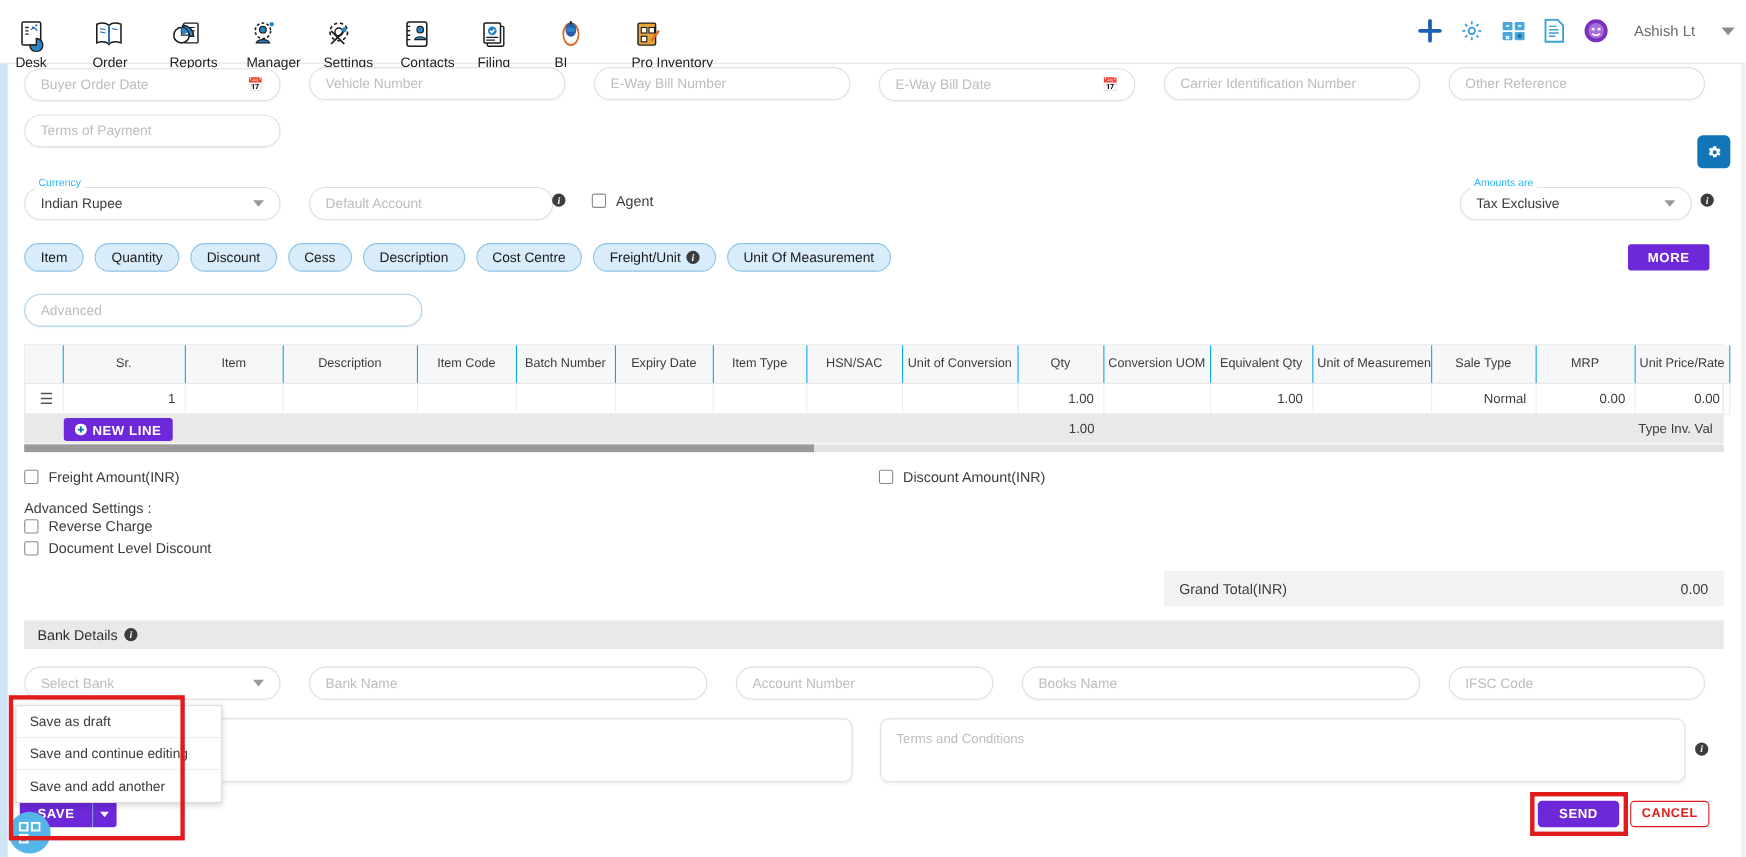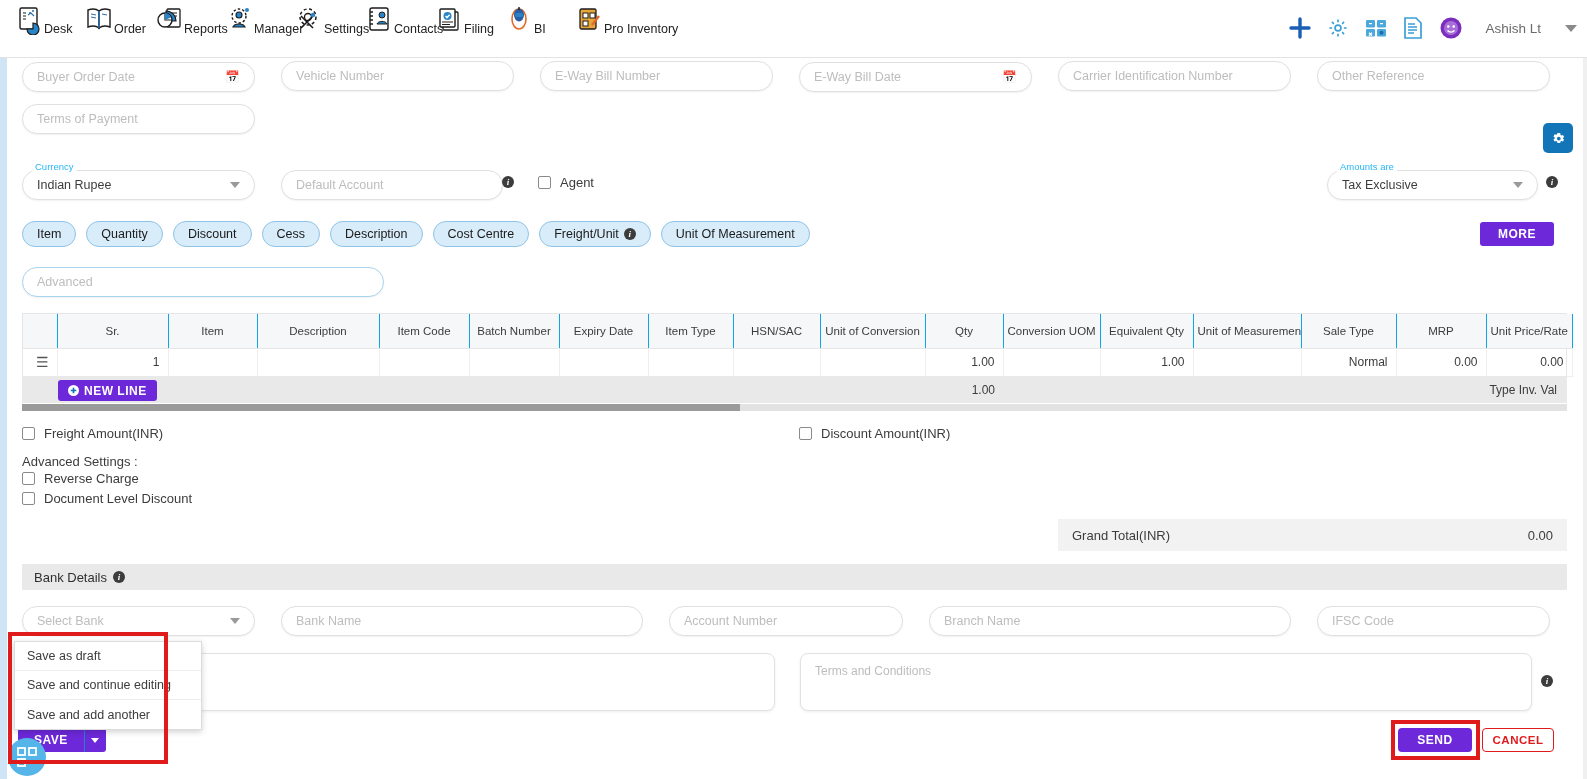--- a/index.html
+++ b/index.html
@@ -18,22 +18,22 @@
   }
 
   
   .topnav {
     position: absolute; left: 0; top: 0; width: 1587px; height: 58px;
     background: #ffffff; border-bottom: 1px solid #e3e3e3;
     display: flex; align-items: flex-start;
   }
   .nav-items { display: flex; align-items: flex-start; padding-left: 14px; }
   .nav-item {
-    width: 70px; display: flex; flex-direction: row;
-    align-items: flex-end; padding-top: 4px; cursor: pointer;
+    width: 70px; display: flex; flex-direction: column;
+    align-items: flex-start; padding-top: 16px; cursor: pointer;
   }
   .nav-item .ic { height: 32px; display: flex; align-items: center; justify-content: center; }
   .nav-item .lb {
     font-size: 12.5px; color: #222; margin-top: 2px; white-space: nowrap;
   }
   .nav-item.wide { width: 108px; }
 
   .nav-right {
     position: absolute; right: 10px; top: 16px;
     display: flex; align-items: center; gap: 16px;
@@ -591,21 +591,21 @@
   <span class="ph">Select Bank</span>
   <span class="sel-arrow"></span>
 </div>
 <div class="field" style="left:281px; top:606px; width:362px;">
   <span class="ph">Bank Name</span>
 </div>
 <div class="field" style="left:669px; top:606px; width:234px;">
   <span class="ph">Account Number</span>
 </div>
 <div class="field" style="left:929px; top:606px; width:362px;">
-  <span class="ph">Branch Name</span>
+  <span class="ph">Books Name</span>
 </div>
 <div class="field" style="left:1317px; top:606px; width:233px;">
   <span class="ph">IFSC Code</span>
 </div>
 
 <div class="ta" style="left:170px; top:653px; width:605px; height:58px;">
   <span></span>
 </div>
 <div class="ta" style="left:800px; top:653px; width:732px; height:58px;">
   <span>Terms and Conditions</span>

